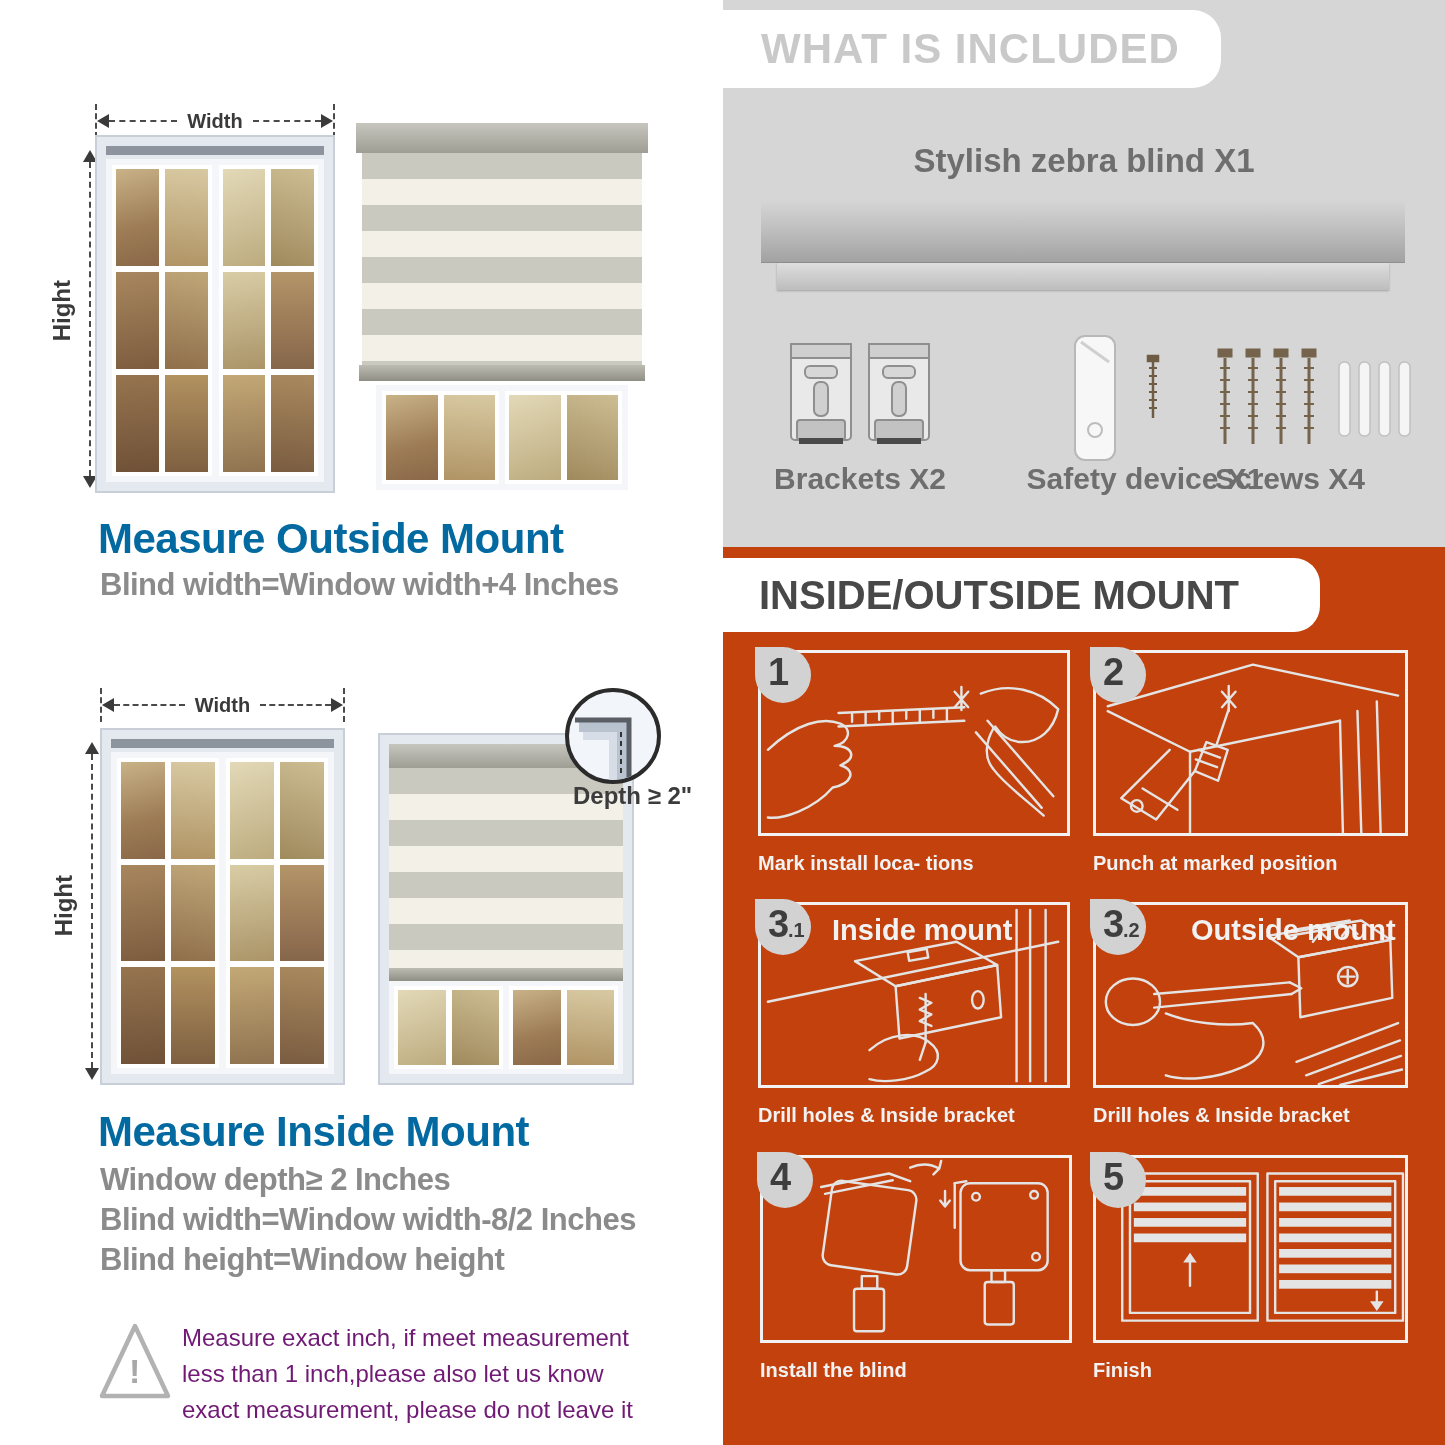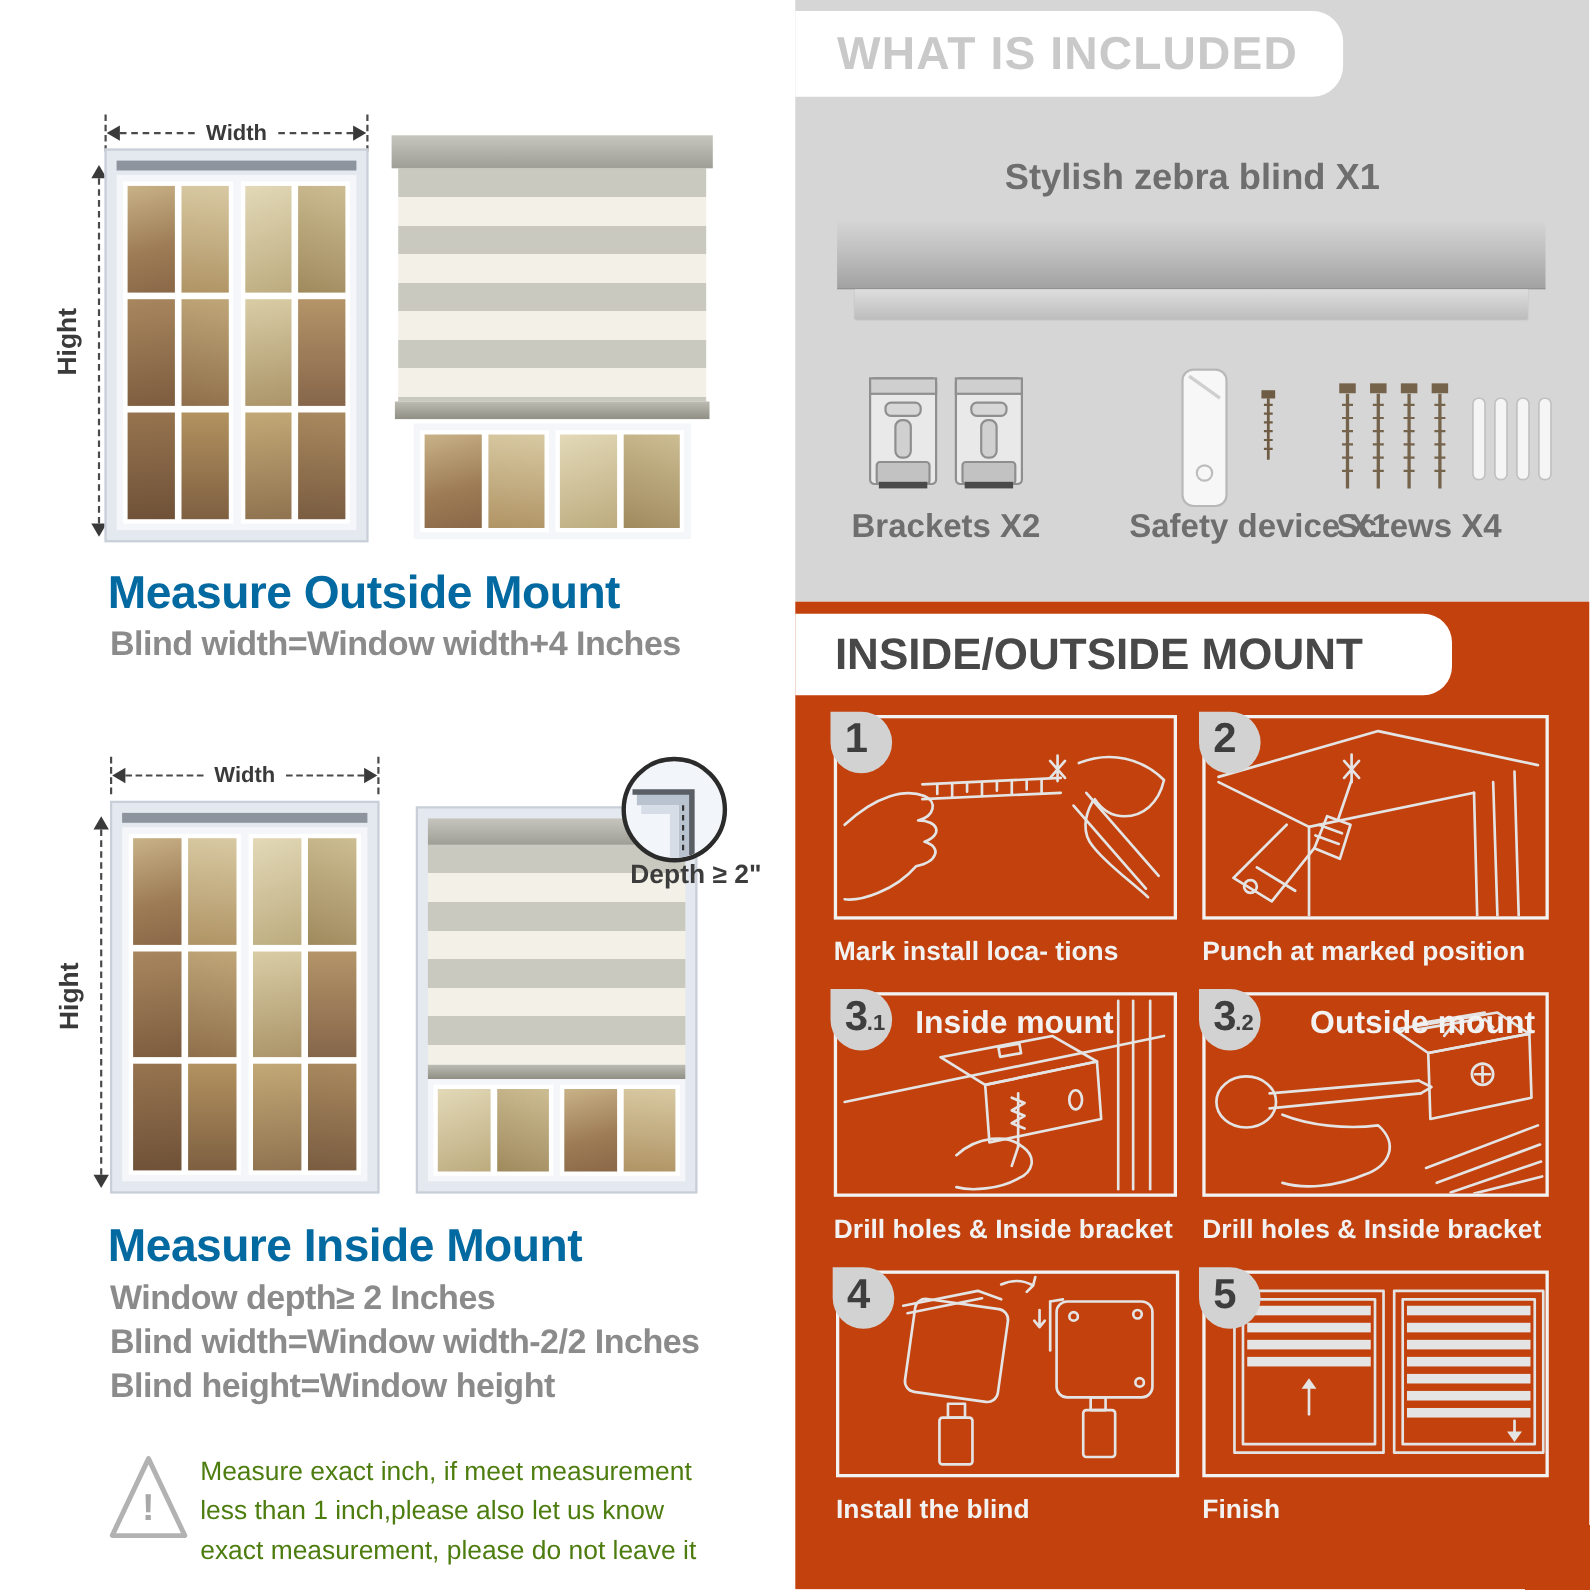--- a/index.html
+++ b/index.html
@@ -46,21 +46,21 @@
   .ah{width:0;height:0;}
   .ah.l{border-top:7px solid transparent;border-bottom:7px solid transparent;border-right:12px solid #3a3a3a;margin-top:6px;}
   .ah.r{border-top:7px solid transparent;border-bottom:7px solid transparent;border-left:12px solid #3a3a3a;margin-top:6px;}
   .h-anno .endcap{width:0;height:34px;border-left:2px dashed #4a4a4a;margin-top:-4px;}
   .v-anno{display:flex;flex-direction:column;align-items:center;width:24px;}
   .v-anno .vdash{flex:1;width:0;border-left:2px dashed #4a4a4a;}
   .ah.u{border-left:7px solid transparent;border-right:7px solid transparent;border-bottom:12px solid #3a3a3a;}
   .ah.d{border-left:7px solid transparent;border-right:7px solid transparent;border-top:12px solid #3a3a3a;}
   .v-lbl{font-size:24px;font-weight:bold;color:#3a3a3a;writing-mode:vertical-rl;transform:rotate(180deg);}
 
-  .warn-text{font-size:24px;color:#4d7c0f;line-height:36px;width:470px;}
+  .warn-text{font-size:24px;color:#701a75;line-height:36px;width:470px;}
 
   
   #included-panel{left:723px;top:0;width:722px;height:547px;background:#d6d6d6;}
   #included-header{left:0;top:10px;width:498px;height:78px;background:#ffffff;
     border-radius:0 28px 28px 0;color:#c9c9c9;font-size:42px;font-weight:bold;
     line-height:78px;padding-left:38px;box-sizing:border-box;letter-spacing:1px;}
   #product-title{left:0;top:142px;width:722px;text-align:center;font-size:33px;font-weight:bold;color:#6e6e6e;}
   #headrail{left:38px;top:200px;width:644px;height:62px;background:linear-gradient(180deg,#d6d6d6 0%,#c0c0c0 45%,#a2a2a2 100%);
     box-shadow:0 1px 0 #8f8f8f;}
   #headrail-lower{left:54px;top:263px;width:612px;height:27px;background:linear-gradient(180deg,#dedede,#bdbdbd);box-shadow:0 1px 2px rgba(0,0,0,.25);}
@@ -69,21 +69,21 @@
   
   #mount-panel{left:723px;top:547px;width:781px;height:898px;background:#c2410c;}
   #mount-header{left:0;top:11px;width:597px;height:74px;background:#ffffff;border-radius:0 26px 26px 0;
     color:#484848;font-size:40px;font-weight:bold;line-height:74px;padding-left:36px;box-sizing:border-box;}
   .step-cell{position:absolute;border:3px solid #f2f2f2;box-sizing:border-box;}
   .badge{position:absolute;left:-3px;top:-3px;width:56px;height:56px;background:#d2d2d2;
     border-radius:0 52% 52% 52%;color:#3e3e3e;font-weight:bold;}
   .badge .n{position:absolute;left:13px;top:4px;font-size:38px;}
   .badge .s{position:absolute;left:33px;top:20px;font-size:20px;}
   .step-label{position:absolute;left:74px;top:12px;font-size:29px;font-weight:bold;color:#f2f2f2;}
-  .step-caption{position:absolute;font-size:24px;font-weight:bold;color:#f2f2f2;}
+  .step-caption{position:absolute;font-size:20px;font-weight:bold;color:#f2f2f2;}
   .ill{position:absolute;left:0;top:0;width:100%;height:100%;}
   .ln{stroke:#e4e4e4;stroke-width:2.5;fill:none;stroke-linecap:round;stroke-linejoin:round;}
   .fw{fill:#e4e4e4;stroke:none;}
 </style>
 </head>
 <body>
 
 <div id="stage">
 
 
@@ -209,21 +209,21 @@
       <path d="M10,34 L54,34 L54,88" stroke="#b9c2cf" stroke-width="12" fill="none"></path>
       <path d="M6,28 L60,28 L60,88" stroke="#5a5f66" stroke-width="5" fill="none"></path>
       <path d="M14,44 L44,44 L44,88" stroke="#d6dde6" stroke-width="8" fill="none"></path>
       <line x1="52" y1="40" x2="52" y2="84" stroke="#333" stroke-width="2" stroke-dasharray="5 4"></line>
     </svg>
   </div>
   <div class="abs" style="left:573px;top:782px;font-size:24px;font-weight:bold;color:#3c3c3c;">Depth ≥ 2"</div>
 
   <div class="sec-title abs" style="left:98px;top:1108px;">Measure Inside Mount</div>
   <div class="sec-line abs" style="left:100px;top:1162px;">Window depth≥ 2 Inches</div>
-  <div class="sec-line abs" style="left:100px;top:1202px;">Blind width=Window width-2/2 Inches</div>
+  <div class="sec-line abs" style="left:100px;top:1202px;">Blind width=Window width-8/2 Inches</div>
   <div class="sec-line abs" style="left:100px;top:1242px;">Blind height=Window height</div>
 
   <div class="abs" style="left:96px;top:1318px;width:78px;height:86px;">
     <svg width="78" height="86" viewBox="0 0 78 86">
       <path d="M39,8 L72,78 L6,78 Z" fill="none" stroke="#b2b2b2" stroke-width="4.5" stroke-linejoin="round"></path>
     </svg>
     <span class="abs" style="left:33px;top:34px;font-size:34px;font-weight:bold;color:#a8a8a8;">!</span>
   </div>
   <div class="warn-text abs" style="left:182px;top:1320px;">Measure exact inch, if meet measurement less than 1 inch,please also let us know exact measurement, please do not leave it</div>
 

